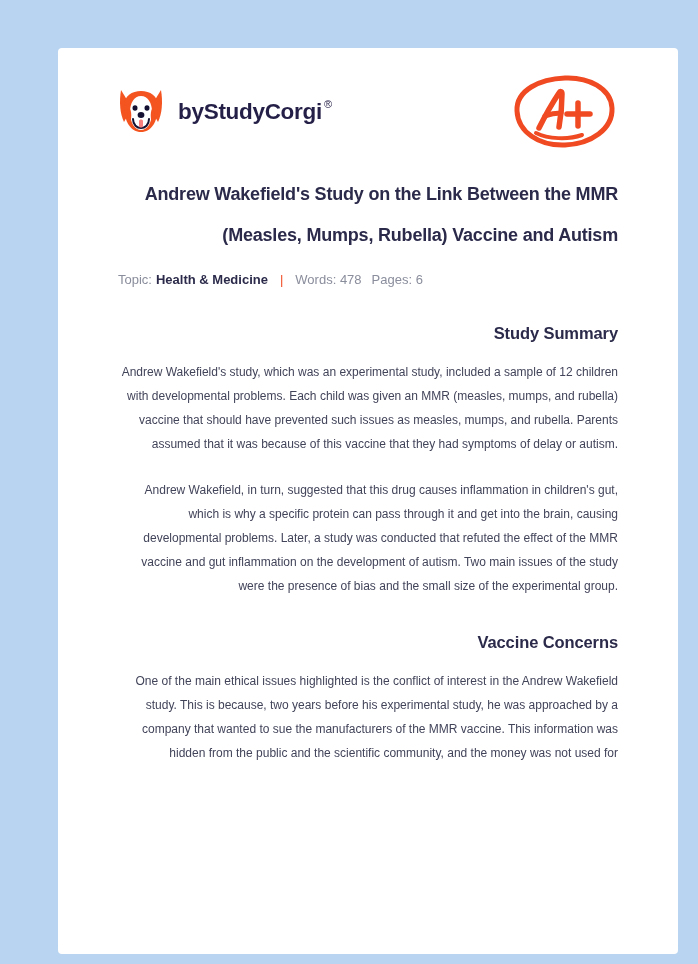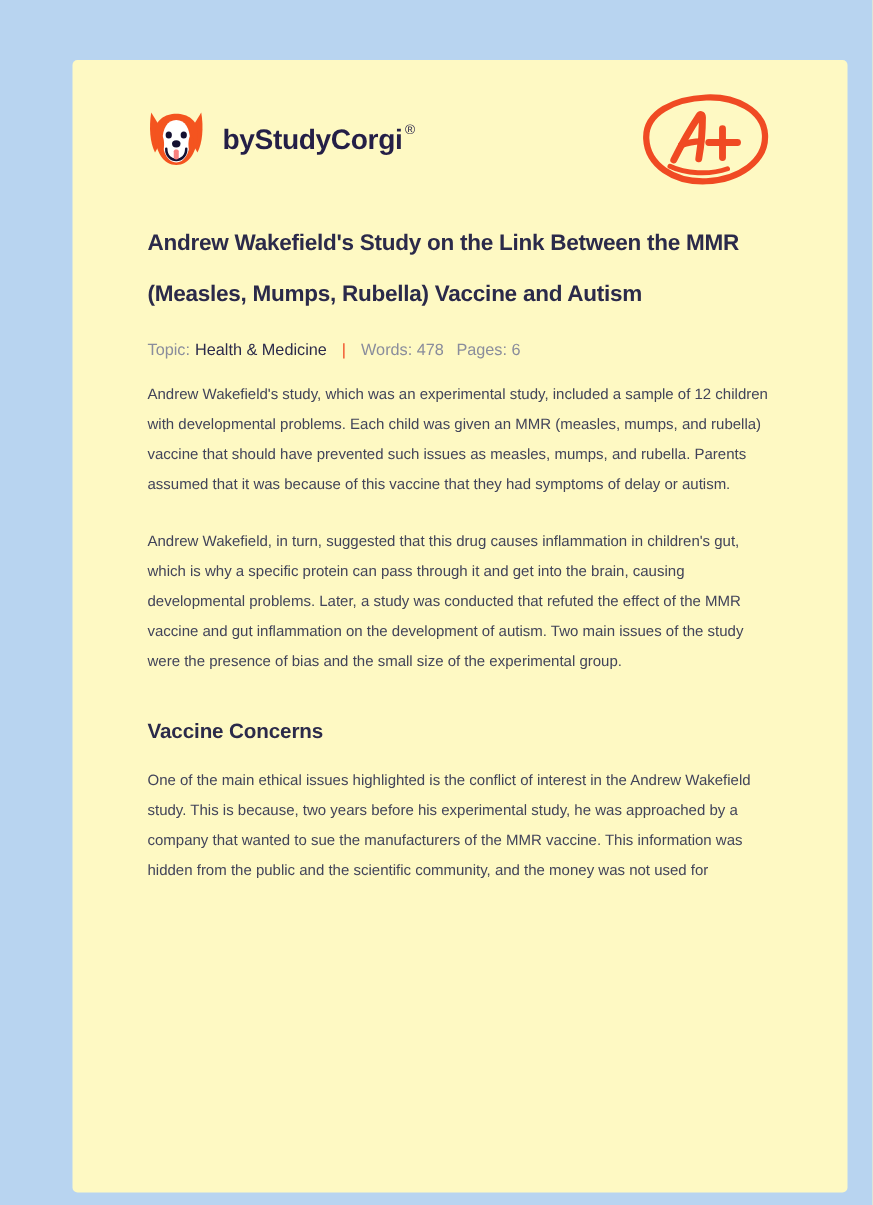--- a/index.html
+++ b/index.html
@@ -14,23 +14,24 @@
     background: #b8d4f0;
     font-family: "Liberation Sans", sans-serif;
   }
 
   #page-sheet {
     position: absolute;
     left: 58px;
     top: 48px;
     width: 620px;
     height: 906px;
-    background: #fef9c3;
+    background: #ffffff;
     border-radius: 4px;
     overflow: hidden;
+    text-align: right;
   }
 
   .inner {
     padding: 0 60px 0 60px;
   }
 
   
   .brand-header {
     display: flex;
     align-items: center;
@@ -87,21 +88,21 @@
     font-size: 13px;
     color: #8a8d9c;
     line-height: 18px;
     display: flex;
     align-items: baseline;
     flex-wrap: wrap;
   }
   .meta-label { color: #8a8d9c; }
   .meta-topic-value {
     color: #2b2a4a;
-    font-weight: normal;
+    font-weight: bold;
     margin-left: 4px;
   }
   .meta-sep {
     color: #f04a23;
     margin: 0 12px;
   }
   .meta-words { color: #8a8d9c; }
   .meta-pages { color: #8a8d9c; margin-left: 10px; }
 
   
@@ -184,20 +185,23 @@
     <h1 class="doc-title">Andrew Wakefield's Study on the Link Between the MMR (Measles, Mumps, Rubella) Vaccine and Autism</h1>
 
     <div class="meta-row">
       <span class="meta-label">Topic:</span>
       <span class="meta-topic-value">Health &amp; Medicine</span>
       <span class="meta-sep">|</span>
       <span class="meta-words">Words: 478</span>
       <span class="meta-pages">Pages: 6</span>
     </div>
 
+    <div class="heading-block">
+      <h2 class="section-heading">Study Summary</h2>
+    </div>
     <p class="body-para">Andrew Wakefield's study, which was an experimental study, included a sample of 12 children with developmental problems. Each child was given an MMR (measles, mumps, and rubella) vaccine that should have prevented such issues as measles, mumps, and rubella. Parents assumed that it was because of this vaccine that they had symptoms of delay or autism.</p>
     <p class="body-para">Andrew Wakefield, in turn, suggested that this drug causes inflammation in children's gut, which is why a specific protein can pass through it and get into the brain, causing developmental problems. Later, a study was conducted that refuted the effect of the MMR vaccine and gut inflammation on the development of autism. Two main issues of the study were the presence of bias and the small size of the experimental group.</p>
 
     <div class="heading-block">
       <h2 class="section-heading">Vaccine Concerns</h2>
     </div>
     <p class="body-para">One of the main ethical issues highlighted is the conflict of interest in the Andrew Wakefield study. This is because, two years before his experimental study, he was approached by a company that wanted to sue the manufacturers of the MMR vaccine. This information was hidden from the public and the scientific community, and the money was not used for</p>
 
   </div>
 </div>

